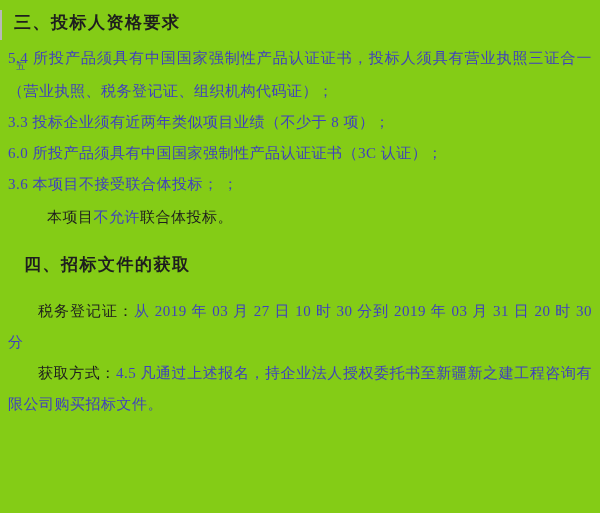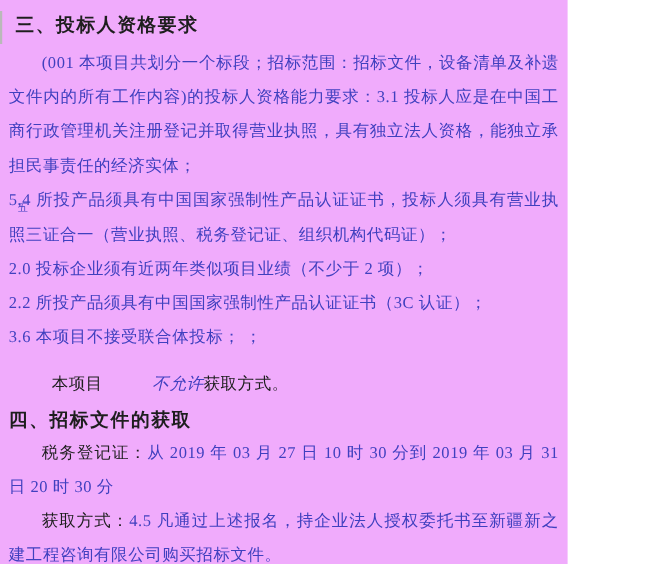--- a/index.html
+++ b/index.html
@@ -1,48 +1,48 @@
 <!DOCTYPE html>
 <html><head>
 <meta charset="utf-8">
 <style>
   html,body{margin:0;padding:0;background:#ffffff;}
   .doc{
     position:relative;
-    width:516px;height:513px;
+    width:600px;height:513px;
     box-sizing:border-box;
     padding:7px 8px 0 8px;
-    background:#f0abfc;
+    background:#84cc16;
     overflow:hidden;
     font-family:"Liberation Serif","DejaVu Serif",serif;
   }
   .heading{
     margin:0 0 5px 0;
     padding-left:6px;
     font-size:17px;
     font-weight:bold;
     color:#1c1c1c;
     line-height:31px;
     letter-spacing:1.5px;
   }
-  .heading.tight{margin:0;padding-left:0;}
+  .heading.tight{margin:16px;padding-left:0;}
   .para{
     margin:0;
     font-size:15px;
     line-height:31px;
     letter-spacing:0.5px;
     text-align:justify;
     color:#4040bf;
   }
   .blue{color:#4040bf;}
   .black{color:#1e1e1e;}
-  .italic{font-style:italic;margin-left:45px;}
+  .italic{}
   .indent-first{text-indent:2em;}
   .indent-deep{text-indent:2.6em;}
-  .mb2{margin-bottom:12px;}
+  .mb2{margin-bottom:2px;}
   .tiny{
     font-size:9px;
     position:relative;
     top:6px;
     left:-12px;
     letter-spacing:0;
     margin-right:-9px;
     display:inline-block;
   }
   .scan-artifact{
@@ -52,23 +52,22 @@
     background:#b9b9b9;
   }
 </style>
 </head>
 <body>
 
 <div class="doc">
   <div class="scan-artifact"></div>
   <div id="doc-body">
       <h2 class="heading"><span class="black">三、投标人资格要求</span></h2>
-      <p class="para indent-first"><span class="blue">(001 本项目共划分一个标段；招标范围：招标文件，设备清单及补遗文件内的所有工作内容)的投标人资格能力要求：3.1 投标人应是在中国工商行政管理机关注册登记并取得营业执照，具有独立法人资格，能独立承担民事责任的经济实体；</span></p>
       <p class="para"><span class="blue">5,4</span><span class="blue tiny">五</span><span class="blue"> 所投产品须具有中国国家强制性产品认证证书，投标人须具有营业执照三证合一（营业执照、税务登记证、组织机构代码证）；</span></p>
-      <p class="para"><span class="blue">2.0 投标企业须有近两年类似项目业绩（不少于 2 项）；</span></p>
-      <p class="para"><span class="blue">2.2 所投产品须具有中国国家强制性产品认证证书（3C 认证）；</span></p>
+      <p class="para"><span class="blue">3.3 投标企业须有近两年类似项目业绩（不少于 8 项）；</span></p>
+      <p class="para"><span class="blue">6.0 所投产品须具有中国国家强制性产品认证证书（3C 认证）；</span></p>
       <p class="para mb2"><span class="blue">3.6 本项目不接受联合体投标； ；</span></p>
-      <p class="para indent-deep"><span class="black">本项目</span><span class="blue italic">不允许</span><span class="black">获取方式。</span></p>
+      <p class="para indent-deep"><span class="black">本项目</span><span class="blue italic">不允许</span><span class="black">联合体投标。</span></p>
       <h2 class="heading tight"><span class="black">四、招标文件的获取</span></h2>
       <p class="para indent-first"><span class="black">税务登记证：</span><span class="blue">从 2019 年 03 月 27 日  10 时 30 分到 2019 年 03 月 31 日  20 时 30 分</span></p>
       <p class="para indent-first"><span class="black">获取方式：</span><span class="blue">4.5 凡通过上述报名，持企业法人授权委托书至新疆新之建工程咨询有限公司购买招标文件。</span></p>
     </div>
 </div>
 
 </body></html>

